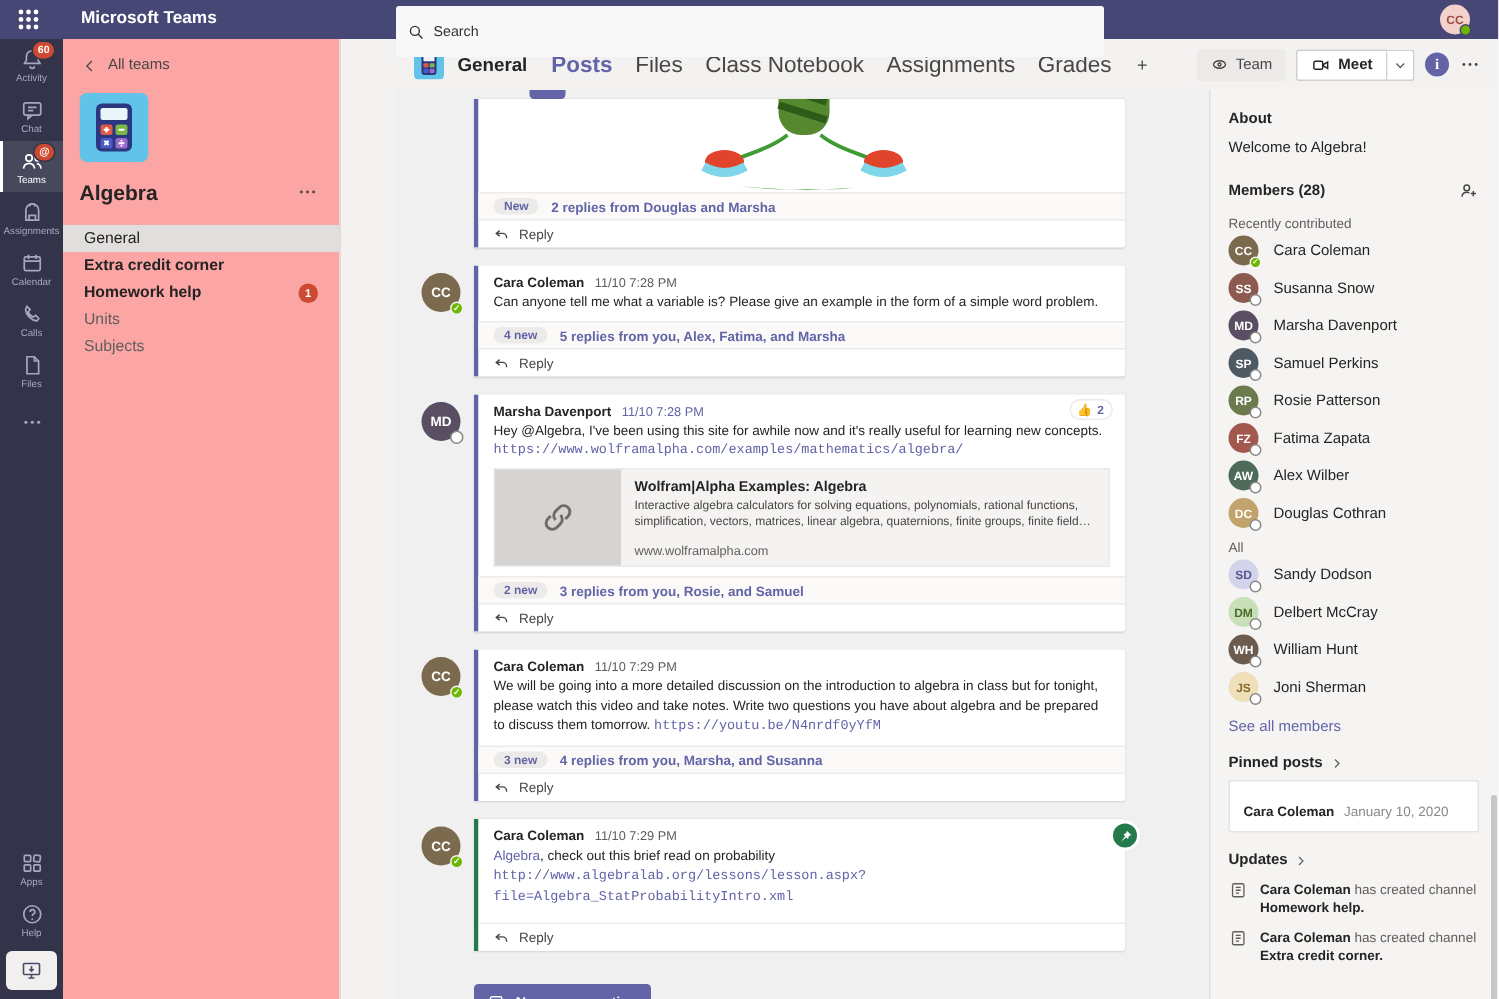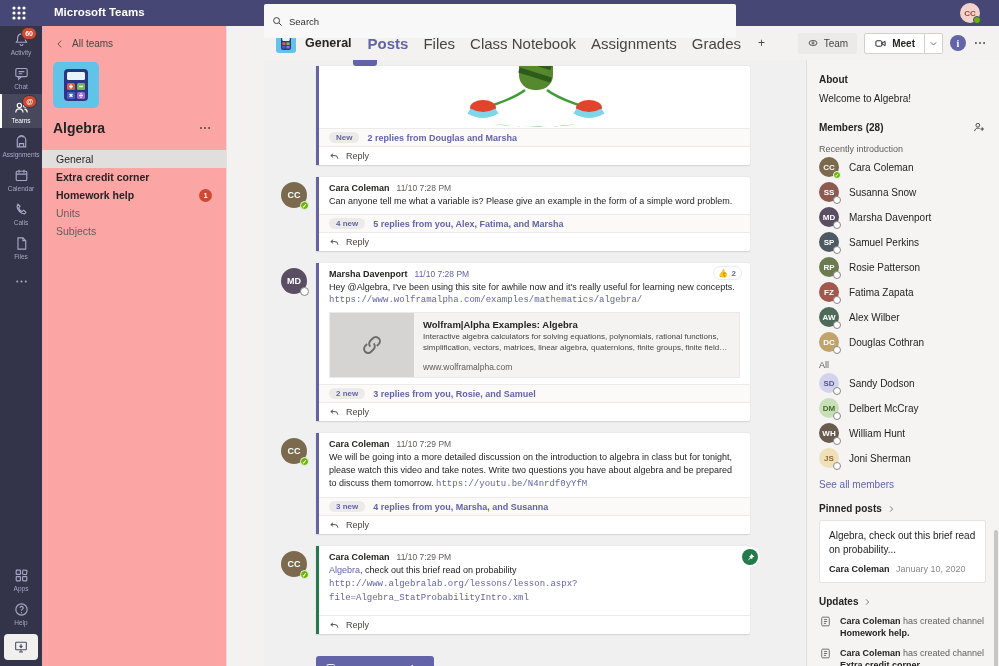--- a/index.html
+++ b/index.html
@@ -518,21 +518,21 @@
     <div class="rp-welcome">Welcome to Algebra!</div>
 
     <div class="rp-members-row">
       <span class="rp-h">Members (28)</span>
       <svg viewBox="0 0 24 24" width="14" height="14" fill="none" stroke="#484644" stroke-width="1.7">
           <circle cx="10" cy="9" r="3.2"></circle>
           <path d="M4.5 19c.4-3 2.6-5 5.5-5 1.1 0 2.2.3 3 .8"></path>
           <path d="M17.5 12.5v6M14.5 15.5h6"></path>
         </svg>
     </div>
-    <div class="rp-sub">Recently introduction</div>
+    <div class="rp-sub">Recently contributed</div>
 
     <div class="member-row">
       <span class="av20" style="background-color: rgb(123, 106, 78);">
           <span>CC</span>
           <span class="st avail">✓</span>
         </span>
       <span class="member-name">Cara Coleman</span>
     </div>
     <div class="member-row">
       <span class="av20" style="background-color: rgb(140, 90, 80);">
@@ -619,21 +619,20 @@
 
     <div class="rp-section-h">
       <span>Pinned posts</span>
       <span class="rp-chev">
         <svg viewBox="0 0 24 24" width="8" height="8" fill="none" stroke="#605E5C" stroke-width="2.4">
             <path d="M9 4l8 8-8 8"></path>
           </svg>
       </span>
     </div>
     <div class="pinned-card">
-      <div class="pinned-text">Algebra, check out this brief read on probability...</div>
       <div class="pinned-meta">
         <span class="pinned-author">Cara Coleman</span>
         <span class="pinned-date">January 10, 2020</span>
       </div>
     </div>
 
     <div class="rp-section-h">
       <span>Updates</span>
       <span class="rp-chev">
         <svg viewBox="0 0 24 24" width="8" height="8" fill="none" stroke="#605E5C" stroke-width="2.4">

